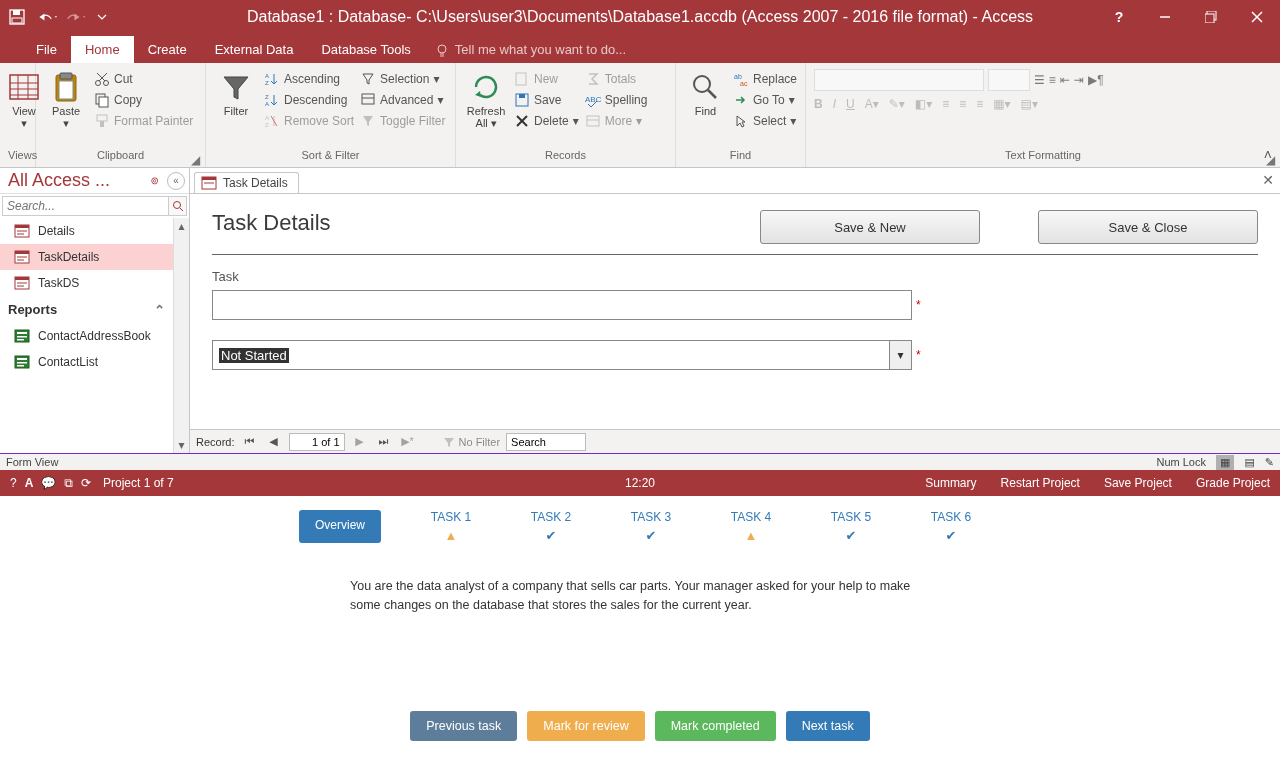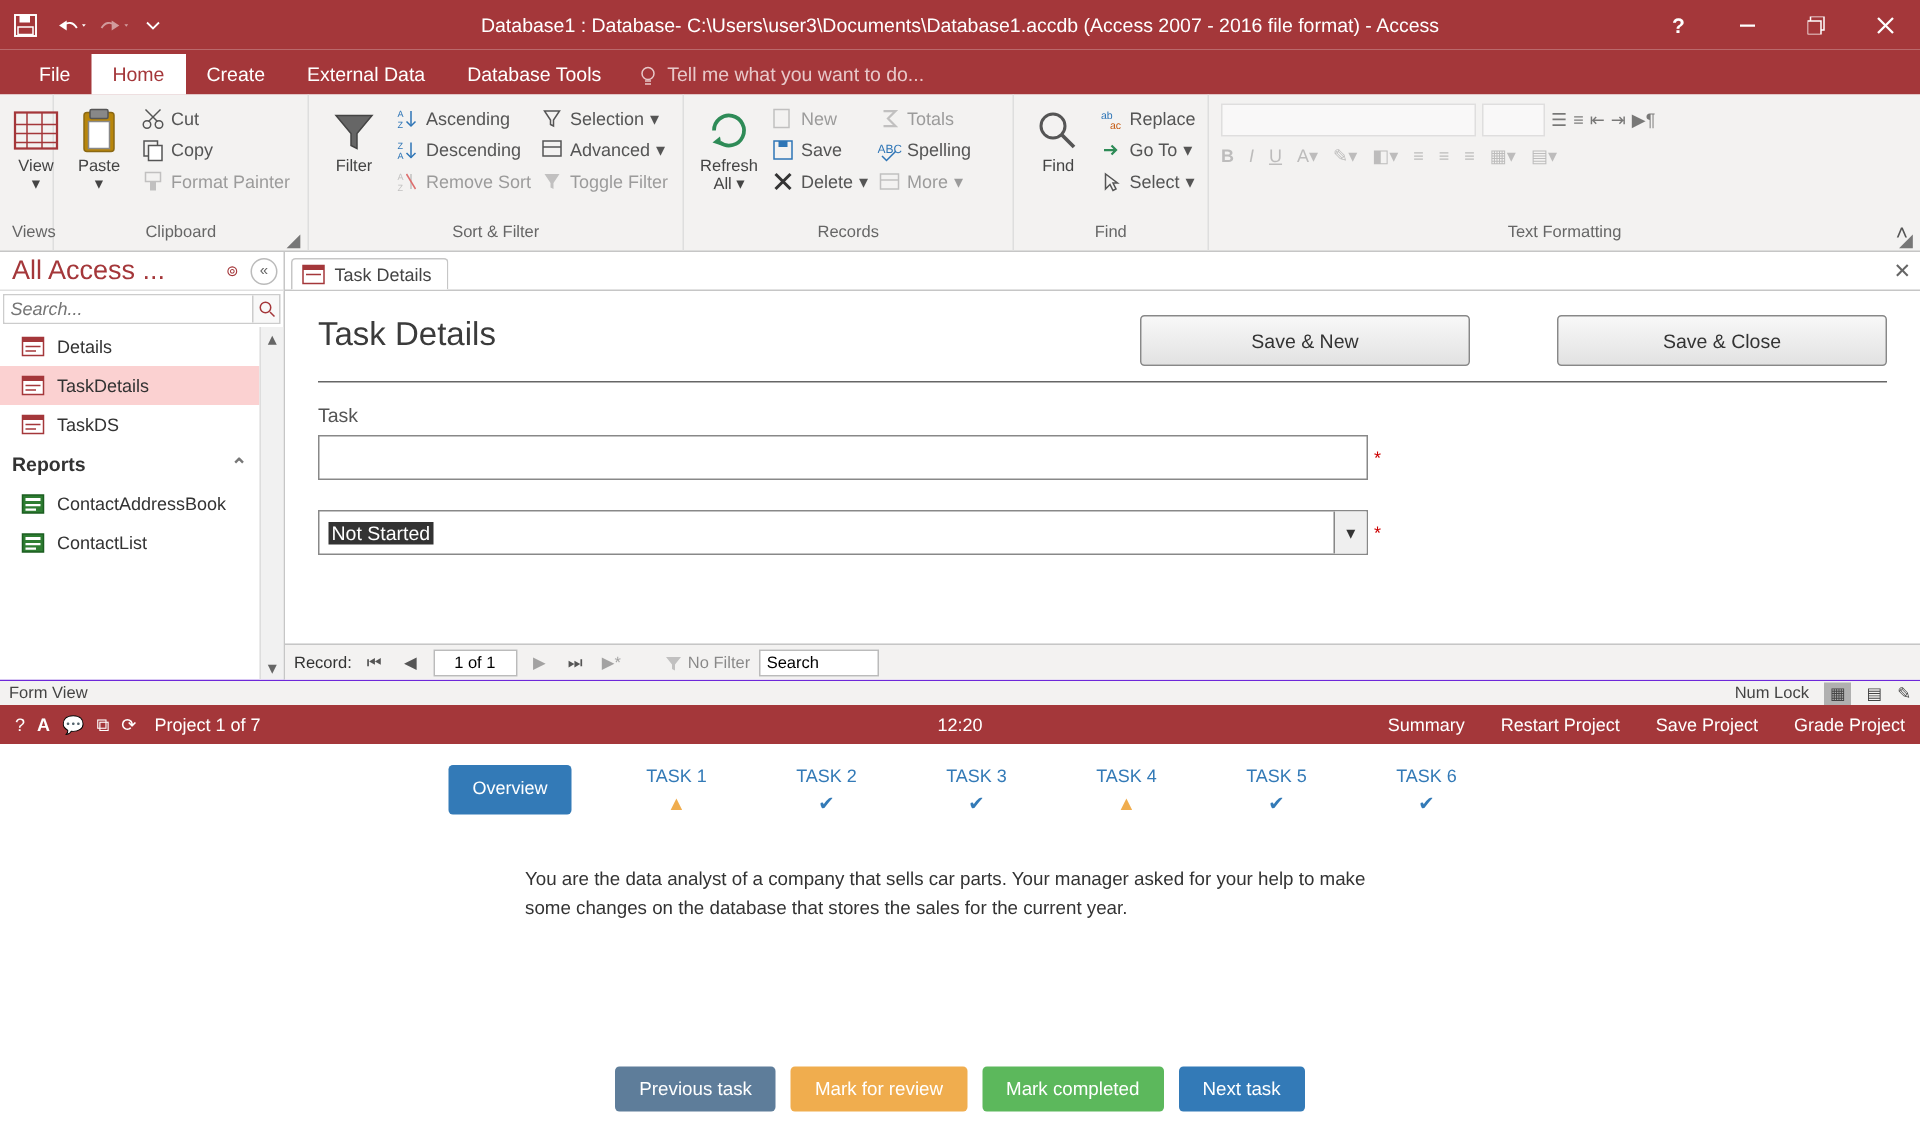--- a/index.html
+++ b/index.html
@@ -2,26 +2,26 @@
 <html><head>
 <meta charset="utf-8">
 <style>
 * { box-sizing: border-box; margin: 0; padding: 0; font-family: "Segoe UI", Tahoma, sans-serif; }
 body { width: 1280px; height: 759px; overflow: hidden; background: #fff; font-size: 12px; }
 
 
 .titlebar { height: 33px; background: #a4373a; color: #fff; display: flex; align-items: center; position: relative; }
 .qat { display: flex; align-items: center; gap: 8px; padding: 0 6px; height: 100%; }
 .qat-item { width: 22px; height: 22px; display: flex; align-items: center; justify-content: center; }
-.title-text { position: absolute; left: 50%; transform: translateX(-50%); font-size: 13px; white-space: nowrap; }
+.title-text { position: absolute; left: 50%; transform: translateX(-50%); font-size: 16px; white-space: nowrap; }
 .win-controls { position: absolute; right: 0; display: flex; height: 100%; align-items: center; }
 .win-btn { width: 46px; height: 33px; display: flex; align-items: center; justify-content: center; font-size: 14px; }
 
 
-.tabs { height: 30px; background: #a4373a; display: flex; align-items: flex-end; padding-left: 12px; }
+.tabs { height: 30px; background: #a4373a; display: flex; align-items: flex-end; padding-left: 22px; }
 .file-btn { color:#fff; padding: 6px 14px; font-size: 13px; }
 .tab { padding: 6px 14px; color:#fff; font-size: 13px; position: relative; cursor: pointer; }
 .tab.active { background:#fff; color:#a4373a; }
 .tellme { color:#e8c8c9; display:flex; align-items:center; gap:6px; padding:6px 10px; font-size:13px; }
 .tellme .bulb { width:14px; height:14px; }
 
 
 .ribbon { height: 105px; background:#f3f2f1; border-bottom:1px solid #c6c6c6; display:flex; position:relative; }
 .group { border-right:1px solid #dedede; padding:4px 8px 2px; display:flex; flex-direction:column; justify-content:space-between; position:relative; }
 .group-label { text-align:center; font-size:11px; color:#666; height:16px; }
@@ -510,21 +510,21 @@
             </div>
           <div class="dd">▾</div>
         </div>
         <span class="req">*</span>
       </div>
     </div>
     <div class="recnav">
       <span>Record:</span>
       <span class="nbtn">⏮</span>
       <span class="nbtn">◀</span>
-      <input style="width: 56px; text-align: center;" value="1 of 1">
+      <input style="width: 56px; text-align: right;" value="1 of 1">
       <span class="nbtn" style="opacity:.5">▶</span>
       <span class="nbtn">⏭</span>
       <span class="nbtn" style="opacity:.5">▶*</span>
       <span style="width:14px;"></span>
       <span style="opacity:.55; display:flex; align-items:center; gap:4px;">
         <svg width="12" height="12" viewBox="0 0 12 12">
             <path d="M1 2 L11 2 L7 7 L7 11 L5 10 L5 7 Z" fill="#999"></path>
           </svg>
         <span>No Filter</span>
       </span>

